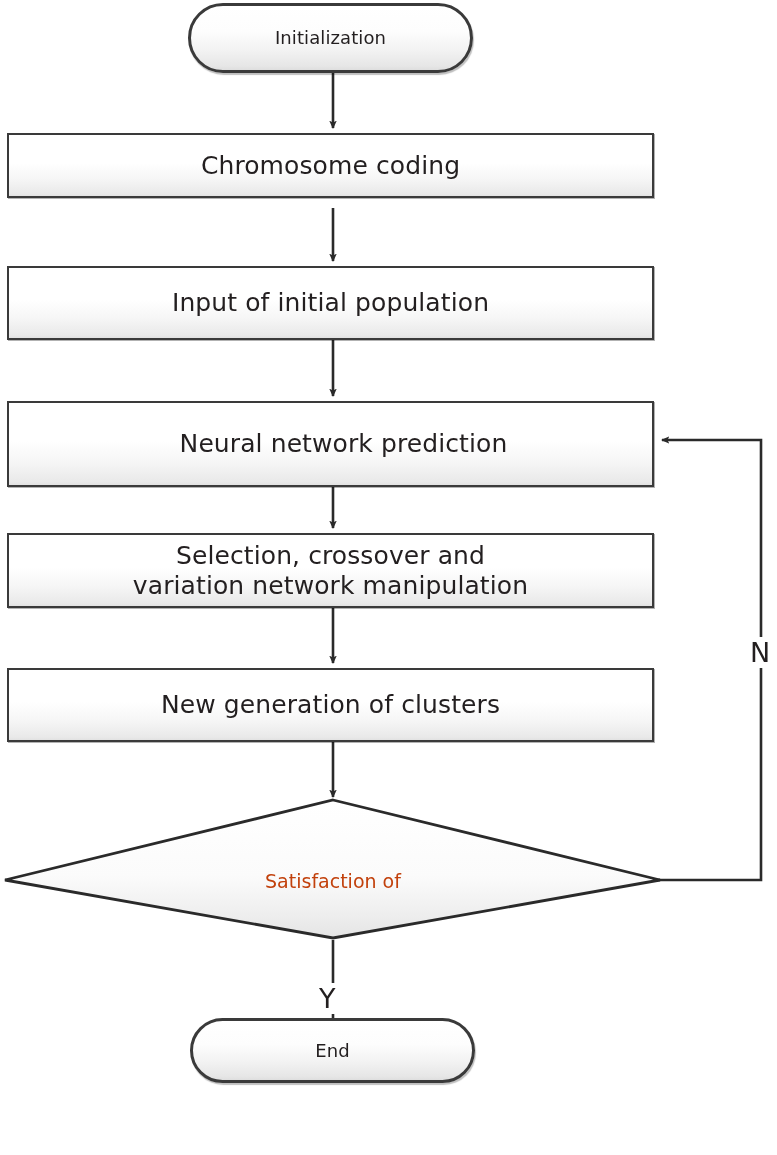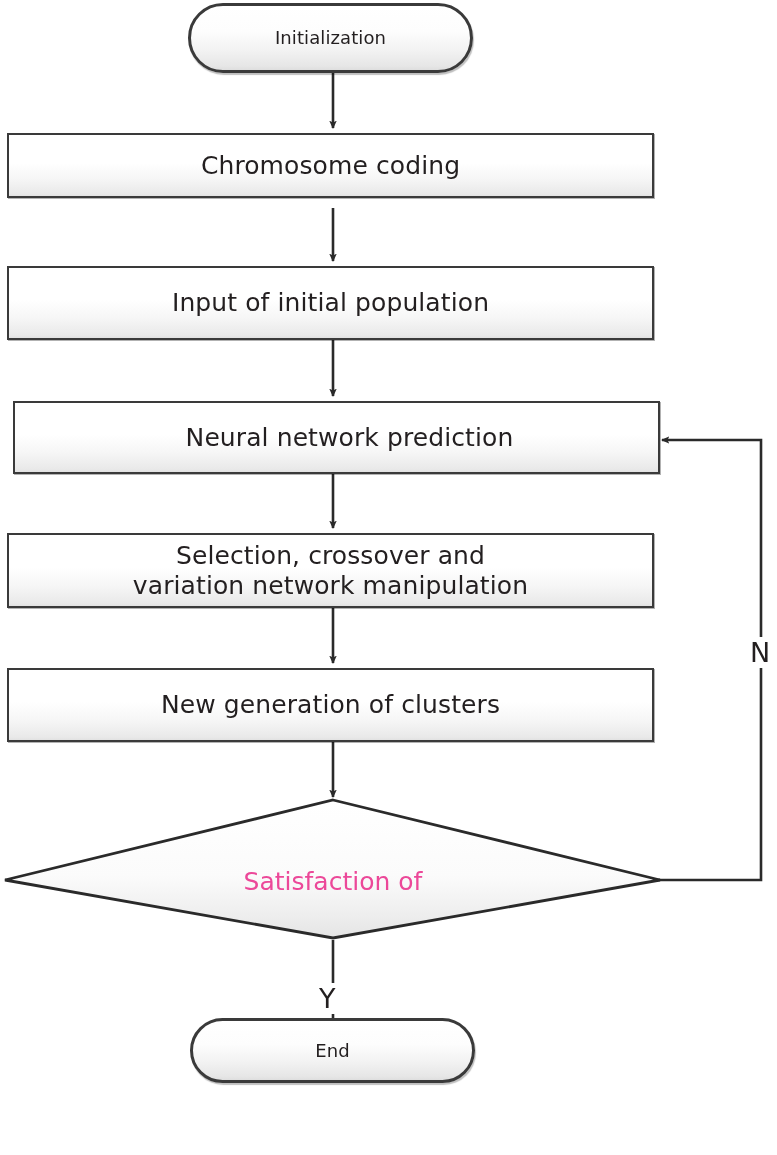--- a/index.html
+++ b/index.html
@@ -43,22 +43,22 @@
     background: linear-gradient(to bottom, #ffffff 0%, #fdfdfd 40%, #f2f2f2 70%, #e6e6e6 94%, #dedede 100%);
     box-shadow: 1px 2px 1px rgba(0,0,0,0.25);
     font-size: 18px;
   }
   .decision-label {
     position: absolute;
     display: flex;
     align-items: center;
     justify-content: center;
     text-align: center;
-    color: #ec4899;
-    font-size: 25px;
+    color: #c2410c;
+    font-size: 19px;
     line-height: 1.16;
     pointer-events: none;
   }
   .edge-label {
     position: absolute;
     color: #231f20;
     font-size: 27px;
     background: #ffffff;
     padding: 0 2px;
   }
@@ -103,21 +103,21 @@
 </div>
 
 <div class="node proc" style="left:7px; top:133px; width:647px; height:65px;">
   <span>Chromosome coding</span>
 </div>
 
 <div class="node proc" style="left:7px; top:266px; width:647px; height:74px;">
   <span>Input of initial population</span>
 </div>
 
-<div class="node proc" style="left:13px; top:401px; width:647px; height:73px;padding-left:26px;">
+<div class="node proc" style="left:7px; top:401px; width:647px; height:86px;padding-left:26px;">
   <span>Neural network prediction</span>
 </div>
 
 <div class="node proc" style="left:7px; top:533px; width:647px; height:75px; flex-direction:column;">
   <span>Selection, crossover and</span>
   <span>variation network manipulation</span>
 </div>
 
 <div class="node proc" style="left:7px; top:668px; width:647px; height:74px;">
   <span>New generation of clusters</span>

